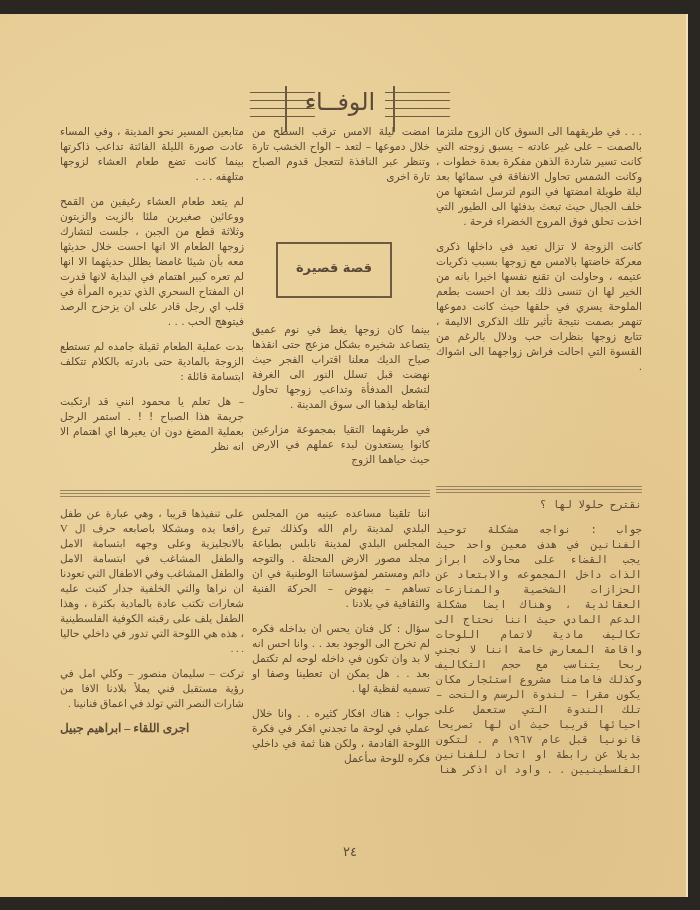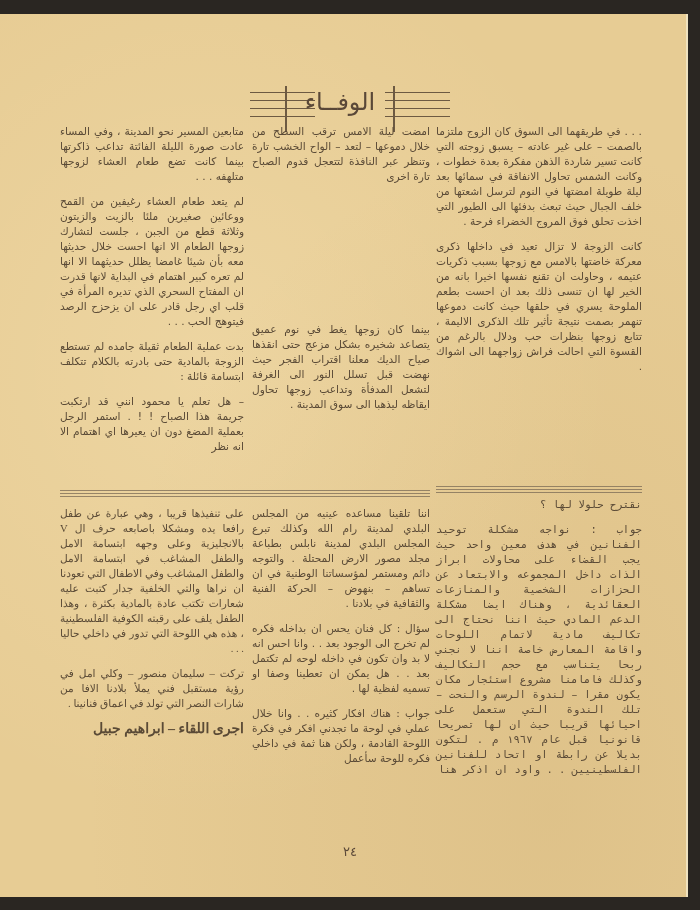--- a/index.html
+++ b/index.html
@@ -26,21 +26,21 @@
   .title-text { position:absolute; left:40px; right:60px; top:12px; text-align:center; direction:rtl;
     font-size:24px; font-weight:normal; color:#5a4838; letter-spacing:2px; }
   .story-box { position:absolute; left:276px; top:228px; width:116px; height:56px; }
   .story-box .t1, .story-box .t2 { position:absolute; left:0; right:0; height:2px; background:#6d5a42; }
   .story-box .t1 { top:0; } .story-box .t2 { bottom:0; }
   .story-box .s1, .story-box .s2 { position:absolute; top:0; bottom:0; width:2px; background:#6d5a42; }
   .story-box .s1 { left:0; } .story-box .s2 { right:0; }
   .story-box .lbl { position:absolute; left:0; right:0; top:18px; text-align:center; direction:rtl; font-size:13px; color:#5a4838; font-weight:bold; }
   .divider { position:absolute; height:7px;
     background: repeating-linear-gradient(to bottom, #7a6a55 0px, #7a6a55 1px, transparent 1px, transparent 3px); opacity:0.75; }
-  .byline { font-weight:bold; font-size:14px; text-align:right; }
+  .byline { font-weight:bold; font-size:12px; text-align:left; }
   .pagenum { position:absolute; left:330px; top:830px; width:40px; text-align:center; font-size:13px; color:#5a4838; }
 </style>
 </head>
 <body>
 
 <div class="page">
 
   <div class="title-wrap">
     <div class="title-rules-l">
         <span></span>
@@ -61,23 +61,31 @@
 
   <div class="col text" style="left:436px; top:110px; width:206px;">
     <p>. . . في طريقهما الى السوق كان الزوج ملتزما بالصمت – على غير عادته – يسبق زوجته التي كانت تسير شاردة الذهن مفكرة بعدة خطوات ، وكانت الشمس تحاول الانفاقة في سمائها بعد ليلة طويلة امضتها في النوم لترسل اشعتها من خلف الجبال حيث تبعث بدفئها الى الطيور التي اخذت تحلق فوق المروج الخضراء فرحة .</p>
     <p>كانت الزوجة لا تزال تعيد في داخلها ذكرى معركة خاضتها بالامس مع زوجها بسبب ذكريات عتيمه ، وحاولت ان تقنع نفسها اخيرا بانه من الخير لها ان تنسى ذلك بعد ان احست بطعم الملوحة يسري في حلقها حيث كانت دموعها تنهمر بصمت نتيجة تأثير تلك الذكرى الاليمة ، تتابع زوجها بنظرات حب ودلال بالرغم من القسوة التي احالت فراش زواجهما الى اشواك .</p>
   </div>
 
   <div class="col text" style="left:252px; top:110px; width:178px;">
     <p>امضت ليلة الامس ترقب السطح من خلال دموعها – لتعد – الواح الخشب تارة وتنظر عبر النافذة لتتعجل قدوم الصباح تارة اخرى</p>
   </div>
 
+  <div class="story-box">
+    <div class="t1"></div>
+      <div class="t2"></div>
+      <div class="s1"></div>
+      <div class="s2"></div>
+    <div class="lbl">قصة قصيرة</div>
+  </div>
 
   <div class="col text" style="left:252px; top:308px; width:178px;">
     <p>بينما كان زوجها يغط في نوم عميق يتصاعد شخيره بشكل مزعج حتى انقذها صياح الديك معلنا اقتراب الفجر حيث نهضت قبل تسلل النور الى الغرفة لتشعل المدفأة وتداعب زوجها تحاول ايقاظه ليذهبا الى سوق المدينة .</p>
+    <p>في طريقهما التقيا بمجموعة مزارعين كانوا يستعدون لبدء عملهم في الارض حيث حياهما الزوج</p>
   </div>
 
   <div class="col text" style="left:60px; top:110px; width:184px;">
     <p>متابعين المسير نحو المدينة ، وفي المساء عادت صورة الليلة الفائتة تداعب ذاكرتها بينما كانت تضع طعام العشاء لزوجها متلهفه . . .</p>
     <p>لم يتعد طعام العشاء رغيفين من القمح ووعائين صغيرين ملئا بالزيت والزيتون وثلاثة قطع من الجبن ، جلست لتشارك زوجها الطعام الا انها احست خلال حديثها معه بأن شيئا غامضا يظلل حديثهما الا انها لم تعره كبير اهتمام في البداية لانها قدرت ان المفتاح السحري الذي تديره المرأة في قلب اي رجل قادر على ان يزحزح الرصد فيتوهج الحب . . .</p>
     <p>بدت عملية الطعام ثقيلة جامده لم تستطع الزوجة بالمادية حتى بادرته بالكلام تتكلف ابتسامة قائلة :</p>
     <p>– هل تعلم يا محمود انني قد ارتكبت جريمة هذا الصباح ! ! . استمر الرجل بعملية المضغ دون ان يعيرها اي اهتمام الا انه نظر</p>
   </div>
 
   <div class="divider" style="left:436px; top:472px; width:206px;"></div>

